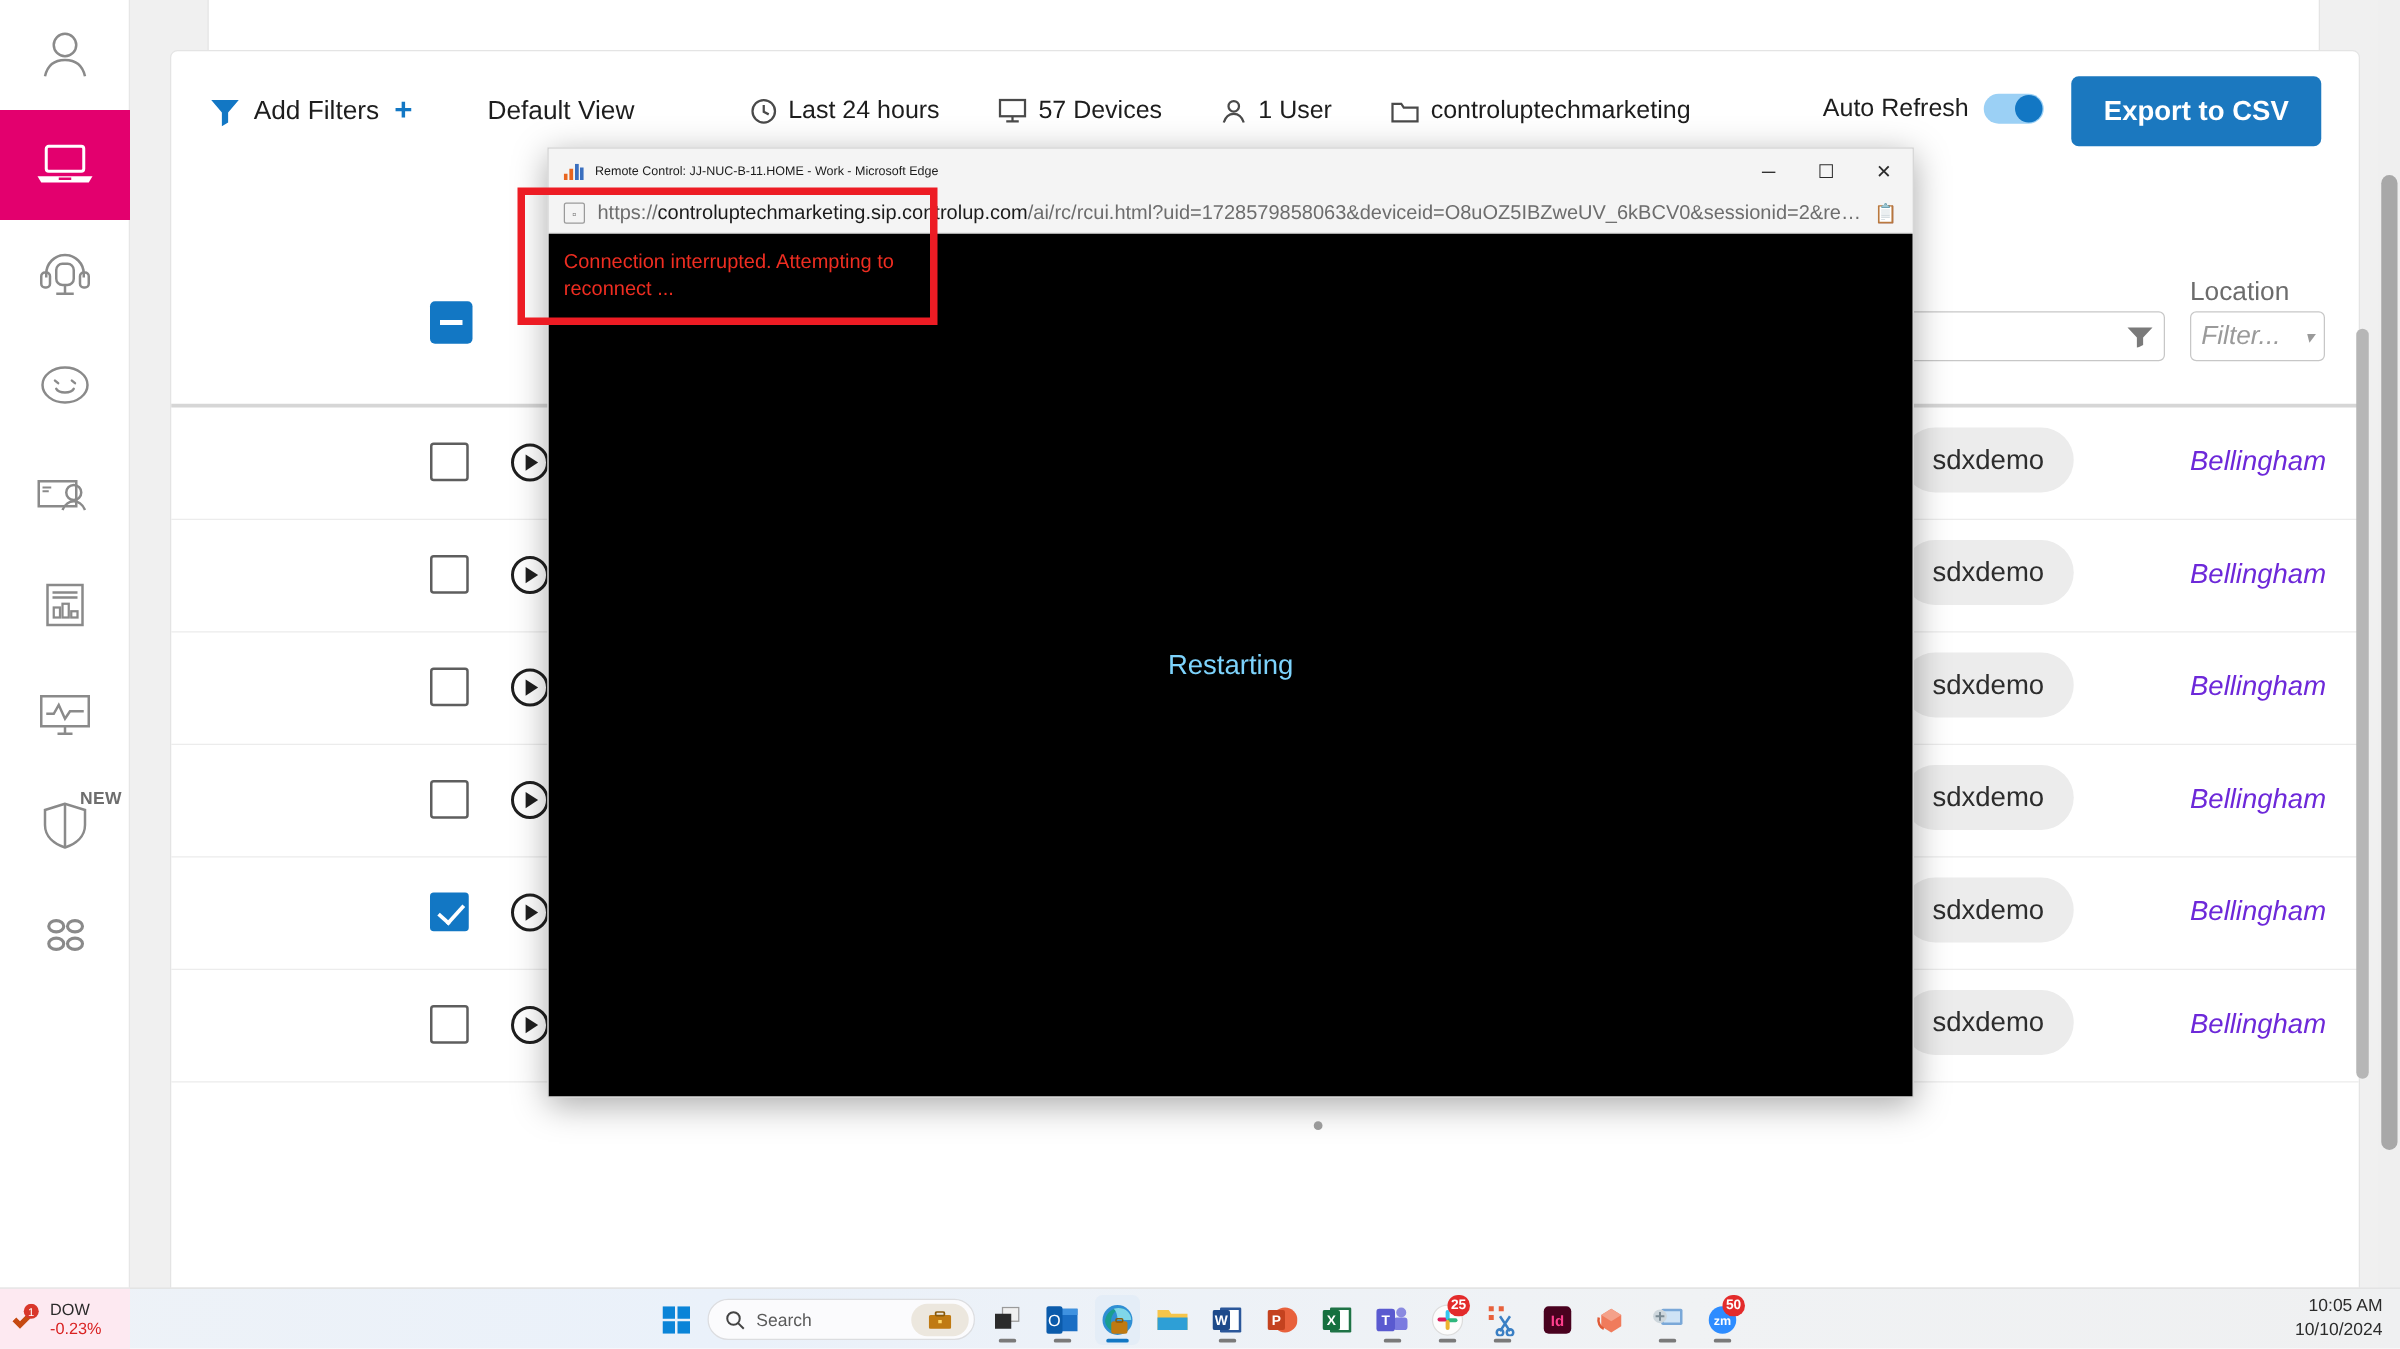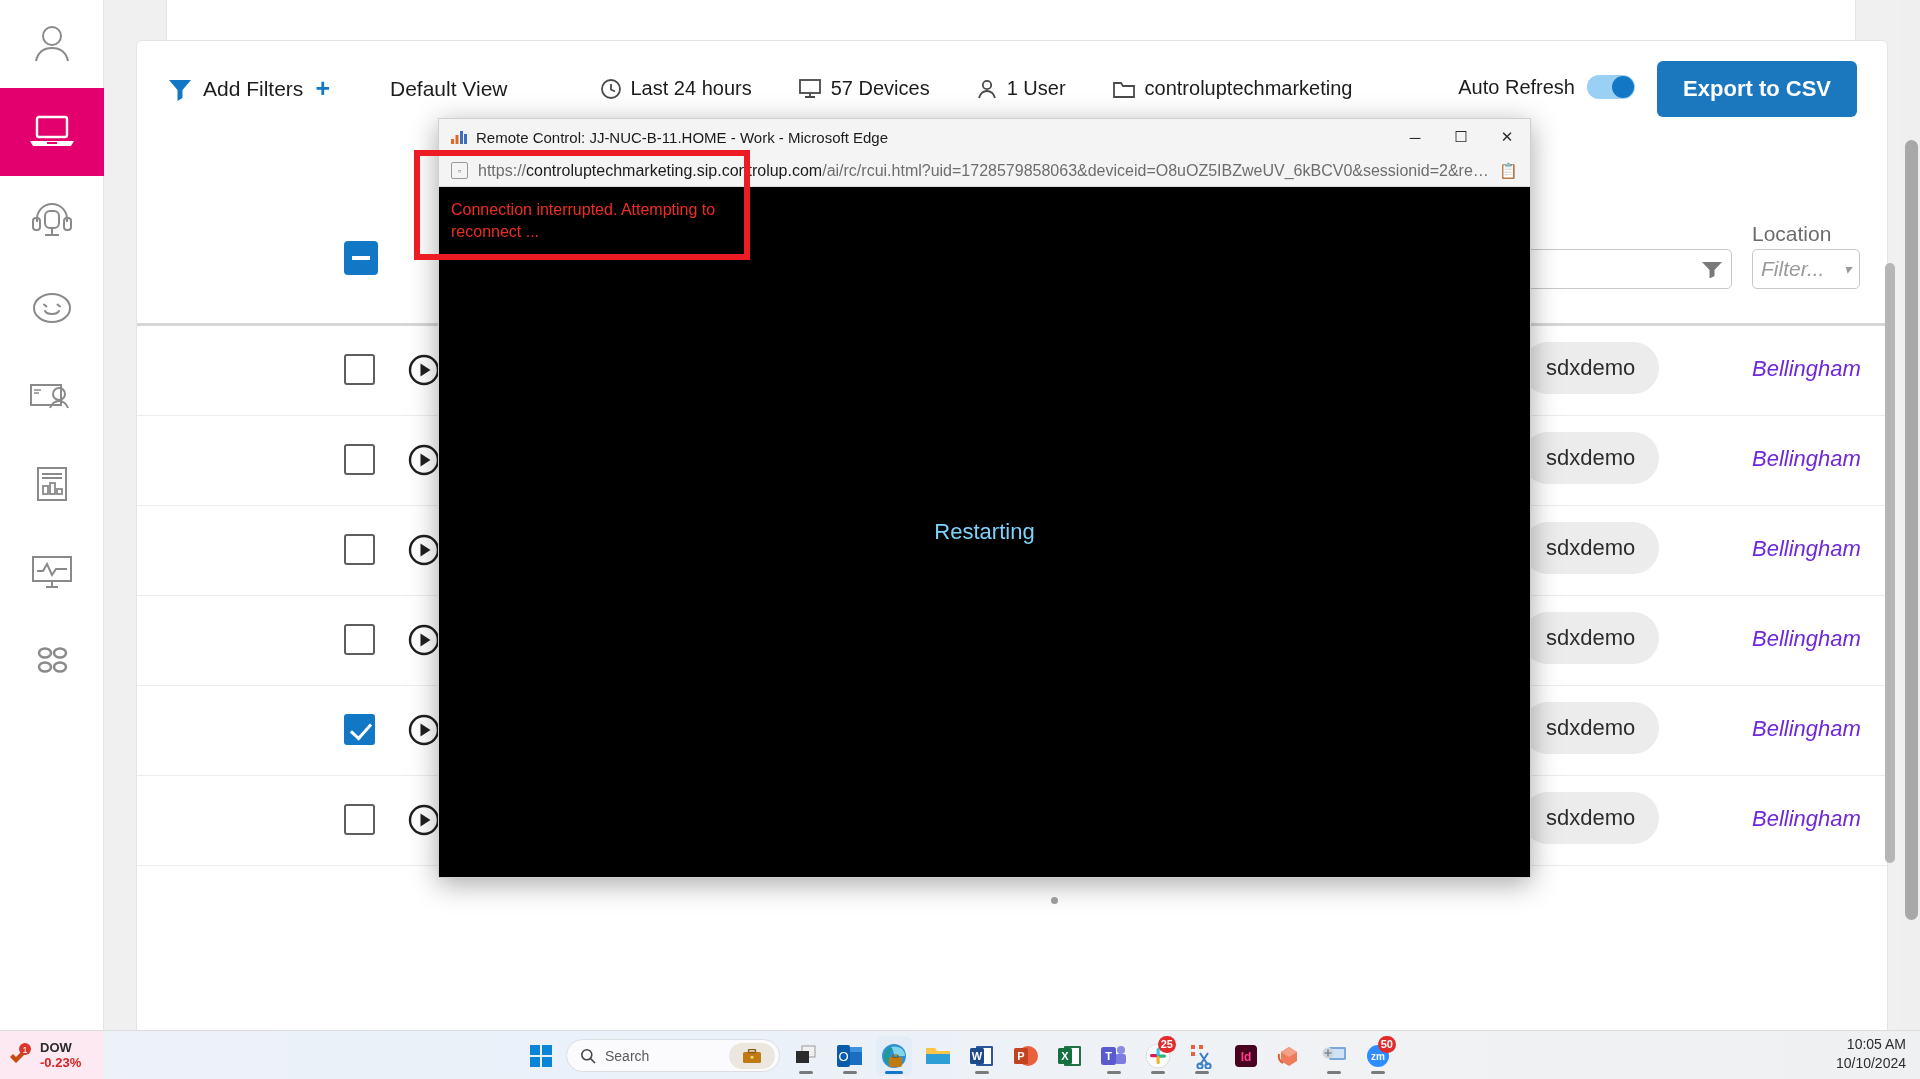--- a/index.html
+++ b/index.html
@@ -157,21 +157,21 @@
   
   .edgewin{
     position:absolute; left:438px; top:118px; width:1093px; height:760px;
     background:#f4f4f4; box-shadow:0 6px 26px rgba(0,0,0,.34);
     border:1px solid #cfcfcf;
   }
   .edge-title{
     height:36px; display:flex; align-items:center; padding-left:12px; gap:9px;
     background:#f4f4f4;
   }
-  .edge-title-txt{ font-size:15px; color:#1b1b1b; white-space:nowrap; }
+  .edge-title-txt{ font-size:10px; color:#1b1b1b; white-space:nowrap; }
   .wbtns{ position:absolute; right:0; top:0; display:flex; }
   .wbtn{
     width:46px; height:36px; display:flex; align-items:center; justify-content:center;
     font-size:15px; color:#2b2b2b; cursor:pointer;
   }
   .edge-url{
     height:32px; background:#f4f4f4; display:flex; align-items:center; gap:10px;
     padding:0 12px; border-bottom:1px solid #dcdcdc;
   }
   .url-ico{
@@ -207,21 +207,21 @@
   
   .taskbar{
     position:absolute; left:0; bottom:0; width:1920px; height:49px;
     background:linear-gradient(90deg,#eef2f7 0%,#eaf1fa 30%,#f0f2f4 70%,#eff0f1 100%);
     border-top:1px solid #dcdcdc;
   }
   .dow{
     position:absolute; left:0; top:0; width:104px; height:49px;
     background:#fde9f1; display:flex; align-items:center; gap:6px; padding-left:8px;
   }
-  .dow-txt{ line-height:1.15;font-weight:bold; }
+  .dow-txt{ line-height:1.15; }
   .dow-t1{ font-size:13px; color:#2b2b2b; }
   .dow-t2{ font-size:13px; color:#d92121; }
   .tb-center{
     position:absolute; left:50%; transform:translateX(-50%); top:0; height:49px;
     display:flex; align-items:center; gap:8px;
   }
   .start{ width:34px;height:34px; display:flex;align-items:center;justify-content:center; cursor:pointer;}
   .searchbox{
     width:214px; height:33px; border-radius:17px; background:#fbfbfd; border:1px solid #dcdde0;
     display:flex; align-items:center; gap:9px; padding-left:13px; position:relative; cursor:text;
@@ -306,20 +306,27 @@
     </div>
 
     <div class="nav-item">
       <svg width="48" height="40" viewBox="0 0 48 40">
         <rect x="5" y="5" width="38" height="24" fill="none" stroke="#8a8a8a" stroke-width="2"></rect>
         <path d="M9 19l6 0 4-7 5 11 4-6h11" fill="none" stroke="#8a8a8a" stroke-width="2"></path>
         <path d="M24 29v6M18 35h12" stroke="#8a8a8a" stroke-width="2"></path>
       </svg>
     </div>
 
+    <div class="nav-item">
+      <svg width="44" height="44" viewBox="0 0 44 44">
+        <path d="M22 5L6 10v12c0 9 7 15 16 18 9-3 16-9 16-18V10z" fill="none" stroke="#8a8a8a" stroke-width="2"></path>
+        <path d="M22 5v35" stroke="#8a8a8a" stroke-width="2"></path>
+      </svg>
+      <span class="nav-badge">NEW</span>
+    </div>
 
     <div class="nav-item">
       <svg width="42" height="42" viewBox="0 0 42 42">
         <ellipse cx="14" cy="14" rx="6" ry="4.5" fill="none" stroke="#8a8a8a" stroke-width="2.5"></ellipse>
         <ellipse cx="29" cy="14" rx="6" ry="4.5" fill="none" stroke="#8a8a8a" stroke-width="2.5"></ellipse>
         <ellipse cx="14" cy="28" rx="6" ry="4.5" fill="none" stroke="#8a8a8a" stroke-width="2.5"></ellipse>
         <ellipse cx="29" cy="28" rx="6" ry="4.5" fill="none" stroke="#8a8a8a" stroke-width="2.5"></ellipse>
       </svg>
     </div>
   </div>

